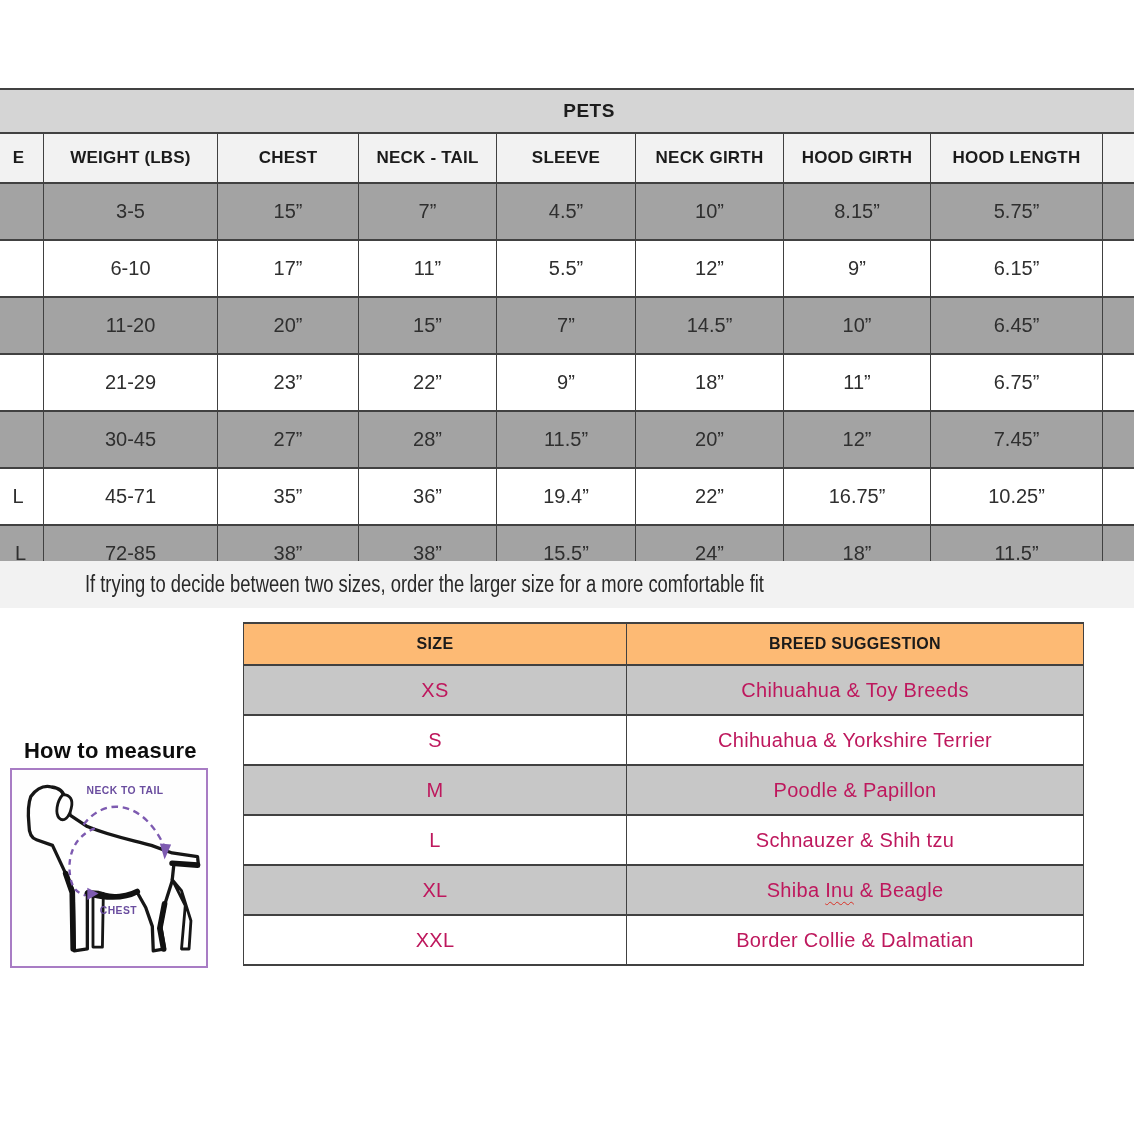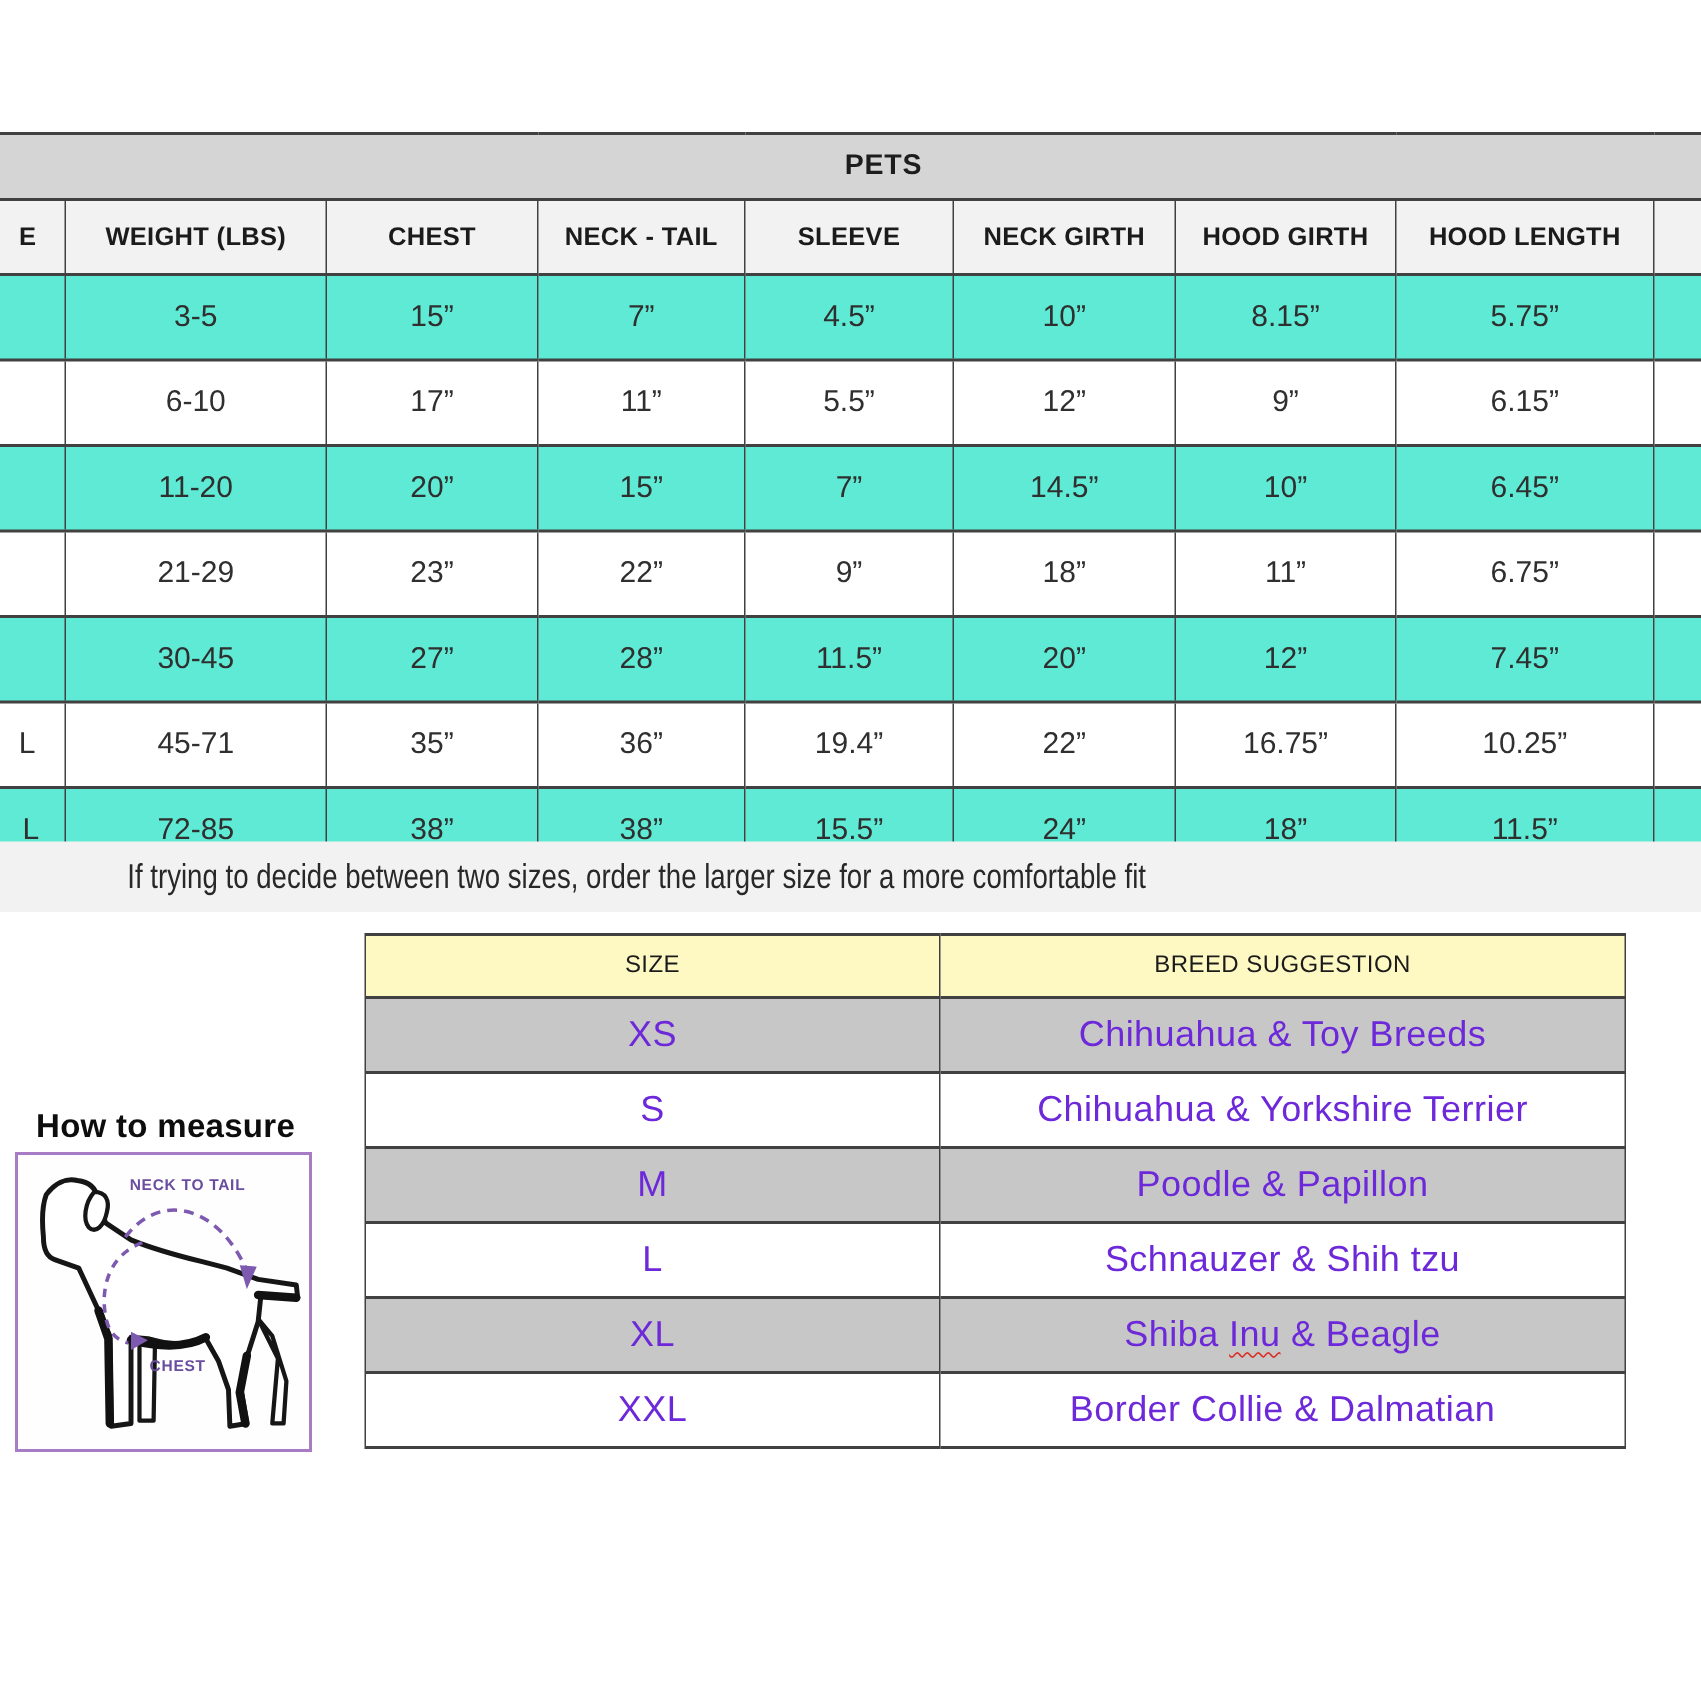--- a/index.html
+++ b/index.html
@@ -14,44 +14,44 @@
   table.pets-table{border-collapse:collapse;table-layout:fixed;width:1323px;}
   table.pets-table td, table.pets-table th{
     border:2px solid #414141;border-left-width:1px;border-right-width:1px;
     padding:0;text-align:center;vertical-align:middle;white-space:nowrap;
   }
   tr.band-row td{height:42px;background:#d5d5d5;font-weight:bold;font-size:19px;
     letter-spacing:.5px;color:#1d1d1d;}
   tr.phead-row th{height:48px;background:#f2f2f2;font-weight:bold;font-size:17px;
     color:#1b1b1b;letter-spacing:.2px;}
   tr.pdata-row td{height:55px;font-size:20px;color:#2f2f2f;background:#ffffff;}
-  tr.pdata-row.gray td{background:#5eead4;}
+  tr.pdata-row.gray td{background:#a3a3a3;}
   td.c-size, th.c-size{text-align:left;}
   .frag{display:inline-block;font-style:normal;}
   th.c-size .frag{margin-left:66px;}
   tr.r6 td.c-size .frag{margin-left:65px;}
   tr.r7 td.c-size .frag{margin-left:70px;}
   th.c-ar{text-align:left;padding-left:6px;}
 
   
   .note-bar{position:absolute;left:0;top:561px;width:1134px;height:47px;
     background:#f2f2f2;display:flex;align-items:center;}
   .note-bar .condensed{display:inline-block;transform:scaleX(.8);transform-origin:center;
     font-size:23px;color:#282828;white-space:nowrap;}
 
   
   .breed-wrap{position:absolute;left:243px;top:622px;}
   table.breed-table{border-collapse:collapse;table-layout:fixed;width:840px;}
   table.breed-table td, table.breed-table th{
     border:2px solid #414141;border-left-width:1px;border-right-width:1px;
     padding:0;text-align:center;vertical-align:middle;white-space:nowrap;
   }
-  tr.bhead-row th{height:40px;background:#fef9c3;font-weight:normal;font-size:16px;
+  tr.bhead-row th{height:40px;background:#fdba74;font-weight:bold;font-size:16px;
     color:#1b1b1b;letter-spacing:.3px;}
-  tr.bdata-row td{height:48px;font-size:24px;color:#6d28d9;background:#ffffff;letter-spacing:.3px;}
+  tr.bdata-row td{height:48px;font-size:20px;color:#be185d;background:#ffffff;letter-spacing:.3px;}
   tr.bdata-row.gray td{background:#c7c7c7;}
   .wavy{text-decoration-line:underline;text-decoration-style:wavy;
     text-decoration-color:#d93025;text-decoration-thickness:1px;text-underline-offset:4px;}
 
   
   .measure-heading{position:absolute;left:24px;top:738px;font-size:22px;font-weight:bold;
     color:#0d0d0d;letter-spacing:.2px;}
   .dog-box{position:absolute;left:10px;top:768px;width:198px;height:200px;
     border:2px solid #a87cc4;background:#fefefe;box-sizing:border-box;}
   .dog-box svg{display:block;width:100%;height:100%;}

